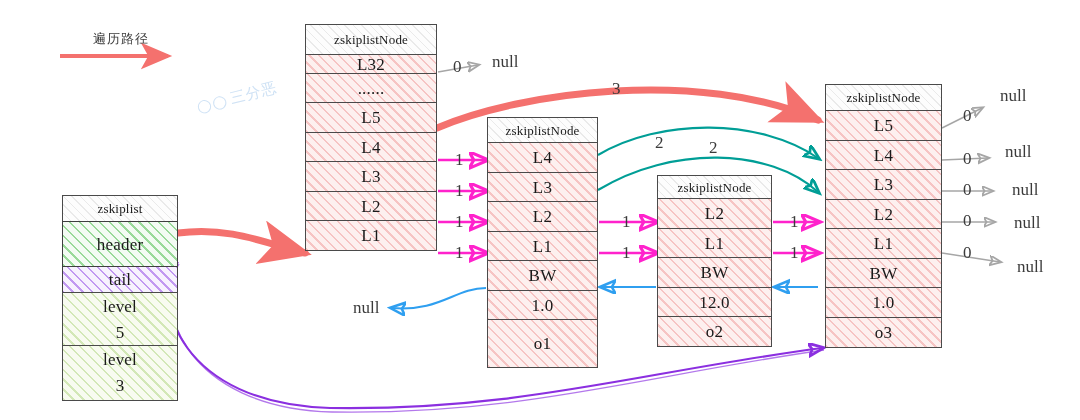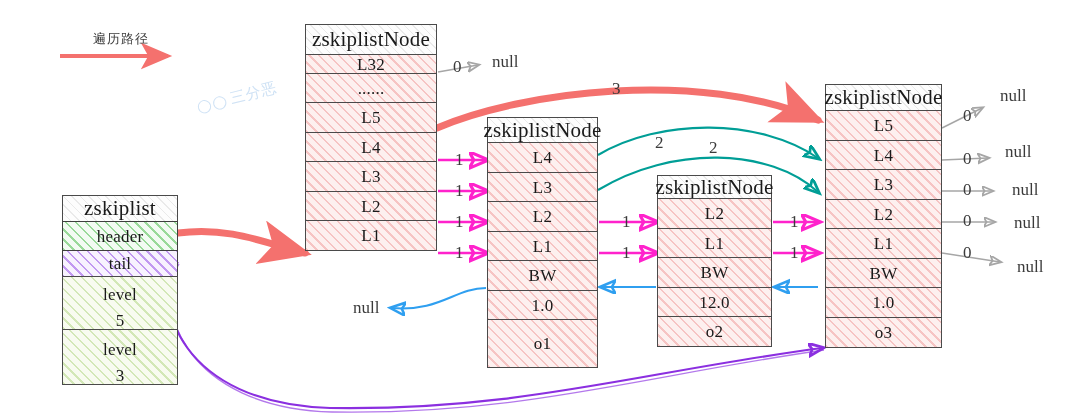--- a/index.html
+++ b/index.html
@@ -18,21 +18,21 @@
     color:#1a1a1a;
     font-size:17px;
     line-height:1;
     letter-spacing:.2px;
     position:relative;
   }
   .cell.hdr{
     background:
       repeating-linear-gradient(45deg,rgba(140,140,140,.17) 0 1px,transparent 1px 6px),
       #fdfdfd;
-    font-size:21px;
+    font-size:13px;
   }
   .cell.pink{
     background:
       repeating-linear-gradient(45deg,rgba(236,130,130,.40) 0 1.6px,transparent 1.6px 7px),
       #fdf0ef;
   }
   .cell.green{
     background:
       repeating-linear-gradient(45deg,rgba(80,190,80,.55) 0 1.6px,transparent 1.6px 7px),
       #f3fbf3;
@@ -42,21 +42,21 @@
     background:
       repeating-linear-gradient(45deg,rgba(150,80,230,.55) 0 1.6px,transparent 1.6px 7px),
       #f7f2fe;
     border-color:#3f3f3f;
   }
   .cell.olive{
     background:
       repeating-linear-gradient(45deg,rgba(150,200,90,.38) 0 1.6px,transparent 1.6px 7px),
       #f8fbf0;
   }
-  .cell.tall{flex-direction:column;gap:9px;justify-content:flex-end;}
+  .cell.tall{flex-direction:column;gap:9px;}
   .lbl{position:absolute;z-index:6;color:#3b3b3b;font-size:17px;white-space:nowrap;}
   .lbl.cn{
     font-family:"DejaVu Sans","Liberation Sans",sans-serif;
     font-size:13px;color:#3d3d3d;letter-spacing:1px;
   }
   .wm{position:absolute;z-index:2;color:#cfe2f5;font-size:15px;
       font-family:"DejaVu Sans","Liberation Sans",sans-serif;
       transform:rotate(-14deg);letter-spacing:1px;white-space:nowrap;}
   .wm .bub{font-size:13px;margin-right:3px;}
 </style>
@@ -165,21 +165,21 @@
     </g>
 
     <g>
       <path d="M178,262 C150,300 180,404 330,408 C520,411 640,372 822,348" stroke="#8b2fe0" stroke-width="2.1" fill="none" marker-end="url(#ar-purple)"></path>
       <path d="M179,264 C152,304 184,408 332,412 C522,415 642,376 824,350" stroke="#8b2fe0" stroke-width="1.3" fill="none" opacity=".65"></path>
     </g>
   </svg>
 
   <div class="boxwrap" style="left:62px;top:196px;width:116px;">
     <div class="cell hdr" style="height:28px;">zskiplist</div>
-    <div class="cell green" style="height:30px;">header</div>
+    <div class="cell green" style="height:46px;">header</div>
     <div class="cell purple" style="height:28px;">tail</div>
     <div class="cell olive tall" style="height:54px;">
       <span>level</span>
       <span>5</span>
     </div>
     <div class="cell olive tall" style="height:56px;">
       <span>level</span>
       <span>3</span>
     </div>
   </div>

